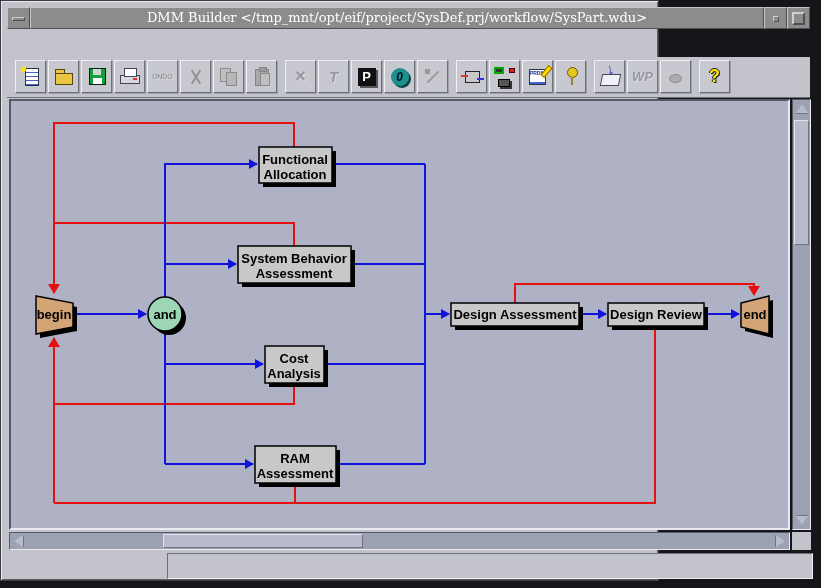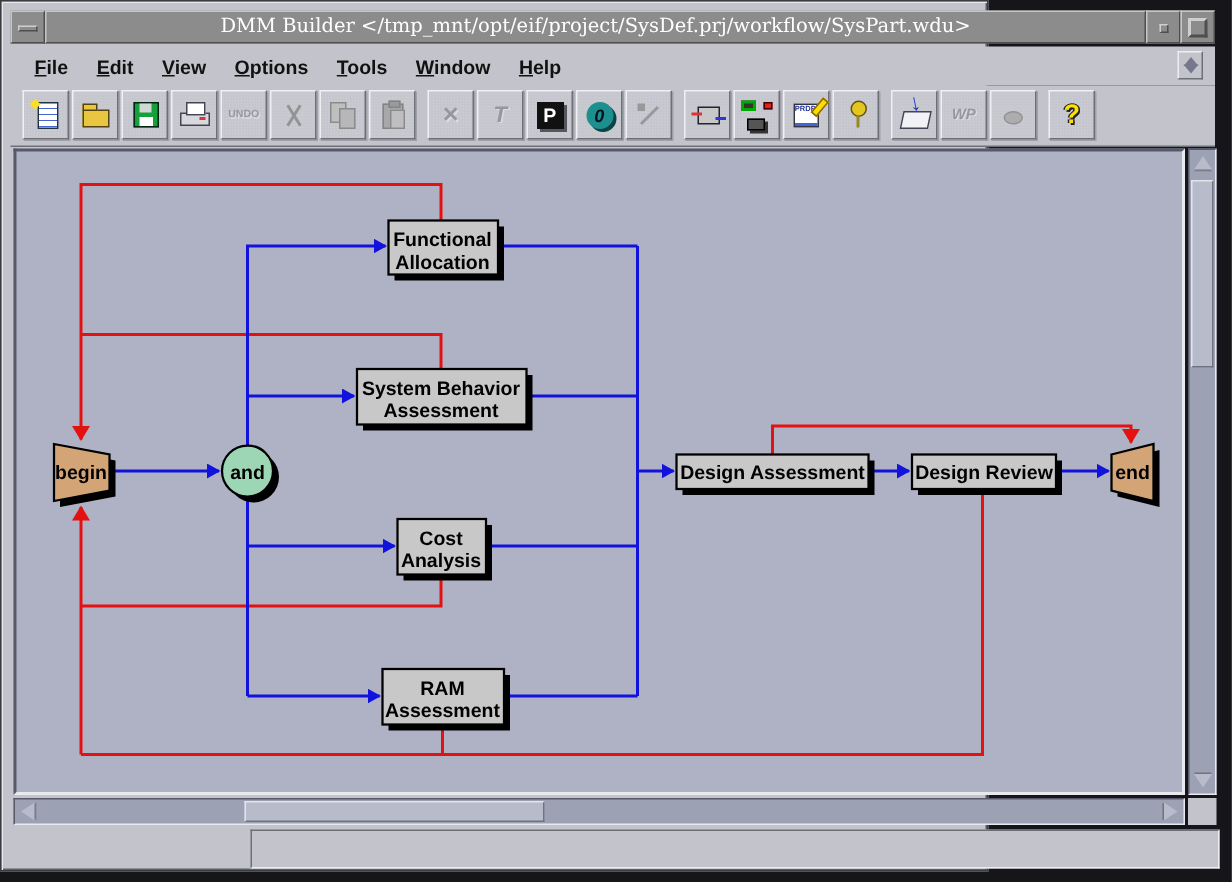--- a/index.html
+++ b/index.html
@@ -188,33 +188,20 @@
       </div>
     <div class="tb-title">DMM Builder &lt;/tmp_mnt/opt/eif/project/SysDef.prj/workflow/SysPart.wdu&gt;</div>
     <div class="tb-btn">
         <span class="dot"></span>
       </div>
     <div class="tb-btn">
         <span class="sq"></span>
       </div>
   </div>
 
-  <div class="menubar">
-    <span class="menu-item">File</span>
-    <span class="menu-item">Edit</span>
-    <span class="menu-item">View</span>
-    <span class="menu-item">Options</span>
-    <span class="menu-item">Tools</span>
-    <span class="menu-item">Window</span>
-    <span class="menu-item">Help</span>
-    <span class="menu-spin">
-      <span class="up"></span>
-      <span class="dn"></span>
-    </span>
-  </div>
 
   <div class="toolbar">
     <div class="tbtn">
         <span class="ic">
           <span class="draw">
             <span class="i-page"></span>
           </span>
         </span>
       </div>
     <div class="tbtn">
@@ -320,21 +307,21 @@
     <div class="tbtn gap">
         <span class="ic">
           <span class="draw">
             <span class="i-imp"></span>
             <span class="i-imp-arrow">↓</span>
           </span>
         </span>
       </div>
     <div class="tbtn disabled">
         <span class="ic">
-          <span class="glyph" style="font-size:10px;font-style:italic;">WP</span>
+          <span class="glyph" style="font-size:13px;font-style:italic;">WP</span>
         </span>
       </div>
     <div class="tbtn disabled">
         <span class="ic">
           <span class="draw">
             <span class="i-mouse"></span>
           </span>
         </span>
       </div>
     <div class="tbtn gap">

